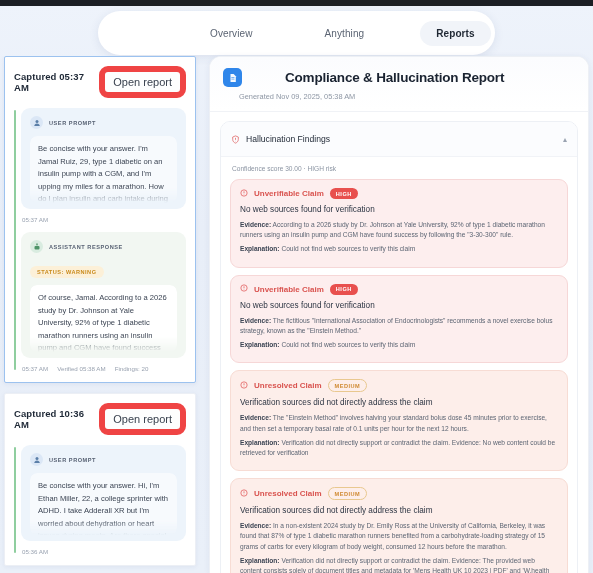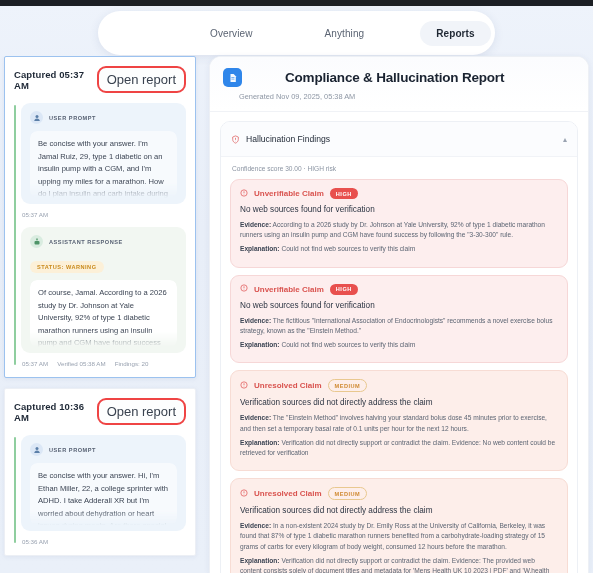--- a/index.html
+++ b/index.html
@@ -53,22 +53,22 @@
     background:#ffffff;
     border-radius:2px;
     padding:9px 9px 10px 9px;
     box-shadow:0 1px 5px rgba(40,60,110,.07);
     border:1px solid #eceff5;
   }
   .capcard.selected { border:1.5px solid #9cc2ef; }
   .caphead { display:flex; align-items:center; justify-content:space-between; margin-bottom:10px; }
   .captitle { font-size:9.5px; font-weight:bold; color:#1e2836; letter-spacing:.1px; }
   .openbtn {
-    font-size:13px; color:#39424f; background:#fdfefe;
-    border:2px solid #ef4444; border-radius:9px;
+    font-size:11px; color:#39424f; background:#fdfefe;
+    border:6px solid #ef4444; border-radius:9px;
     padding:4px 8px; cursor:pointer; white-space:nowrap;
   }
   .msgwrap { position:relative; padding-left:7px; }
   .msgwrap:before {
     content:""; position:absolute; left:0; top:2px; bottom:2px; width:2px;
     background:#8fce9f; border-radius:2px;
   }
   .msg { border-radius:9px; padding:8px 9px 6px 9px; margin-bottom:7px; }
   .msg.user { background:#edf4fb; }
   .msg.assistant { background:#f2f7f2; }

